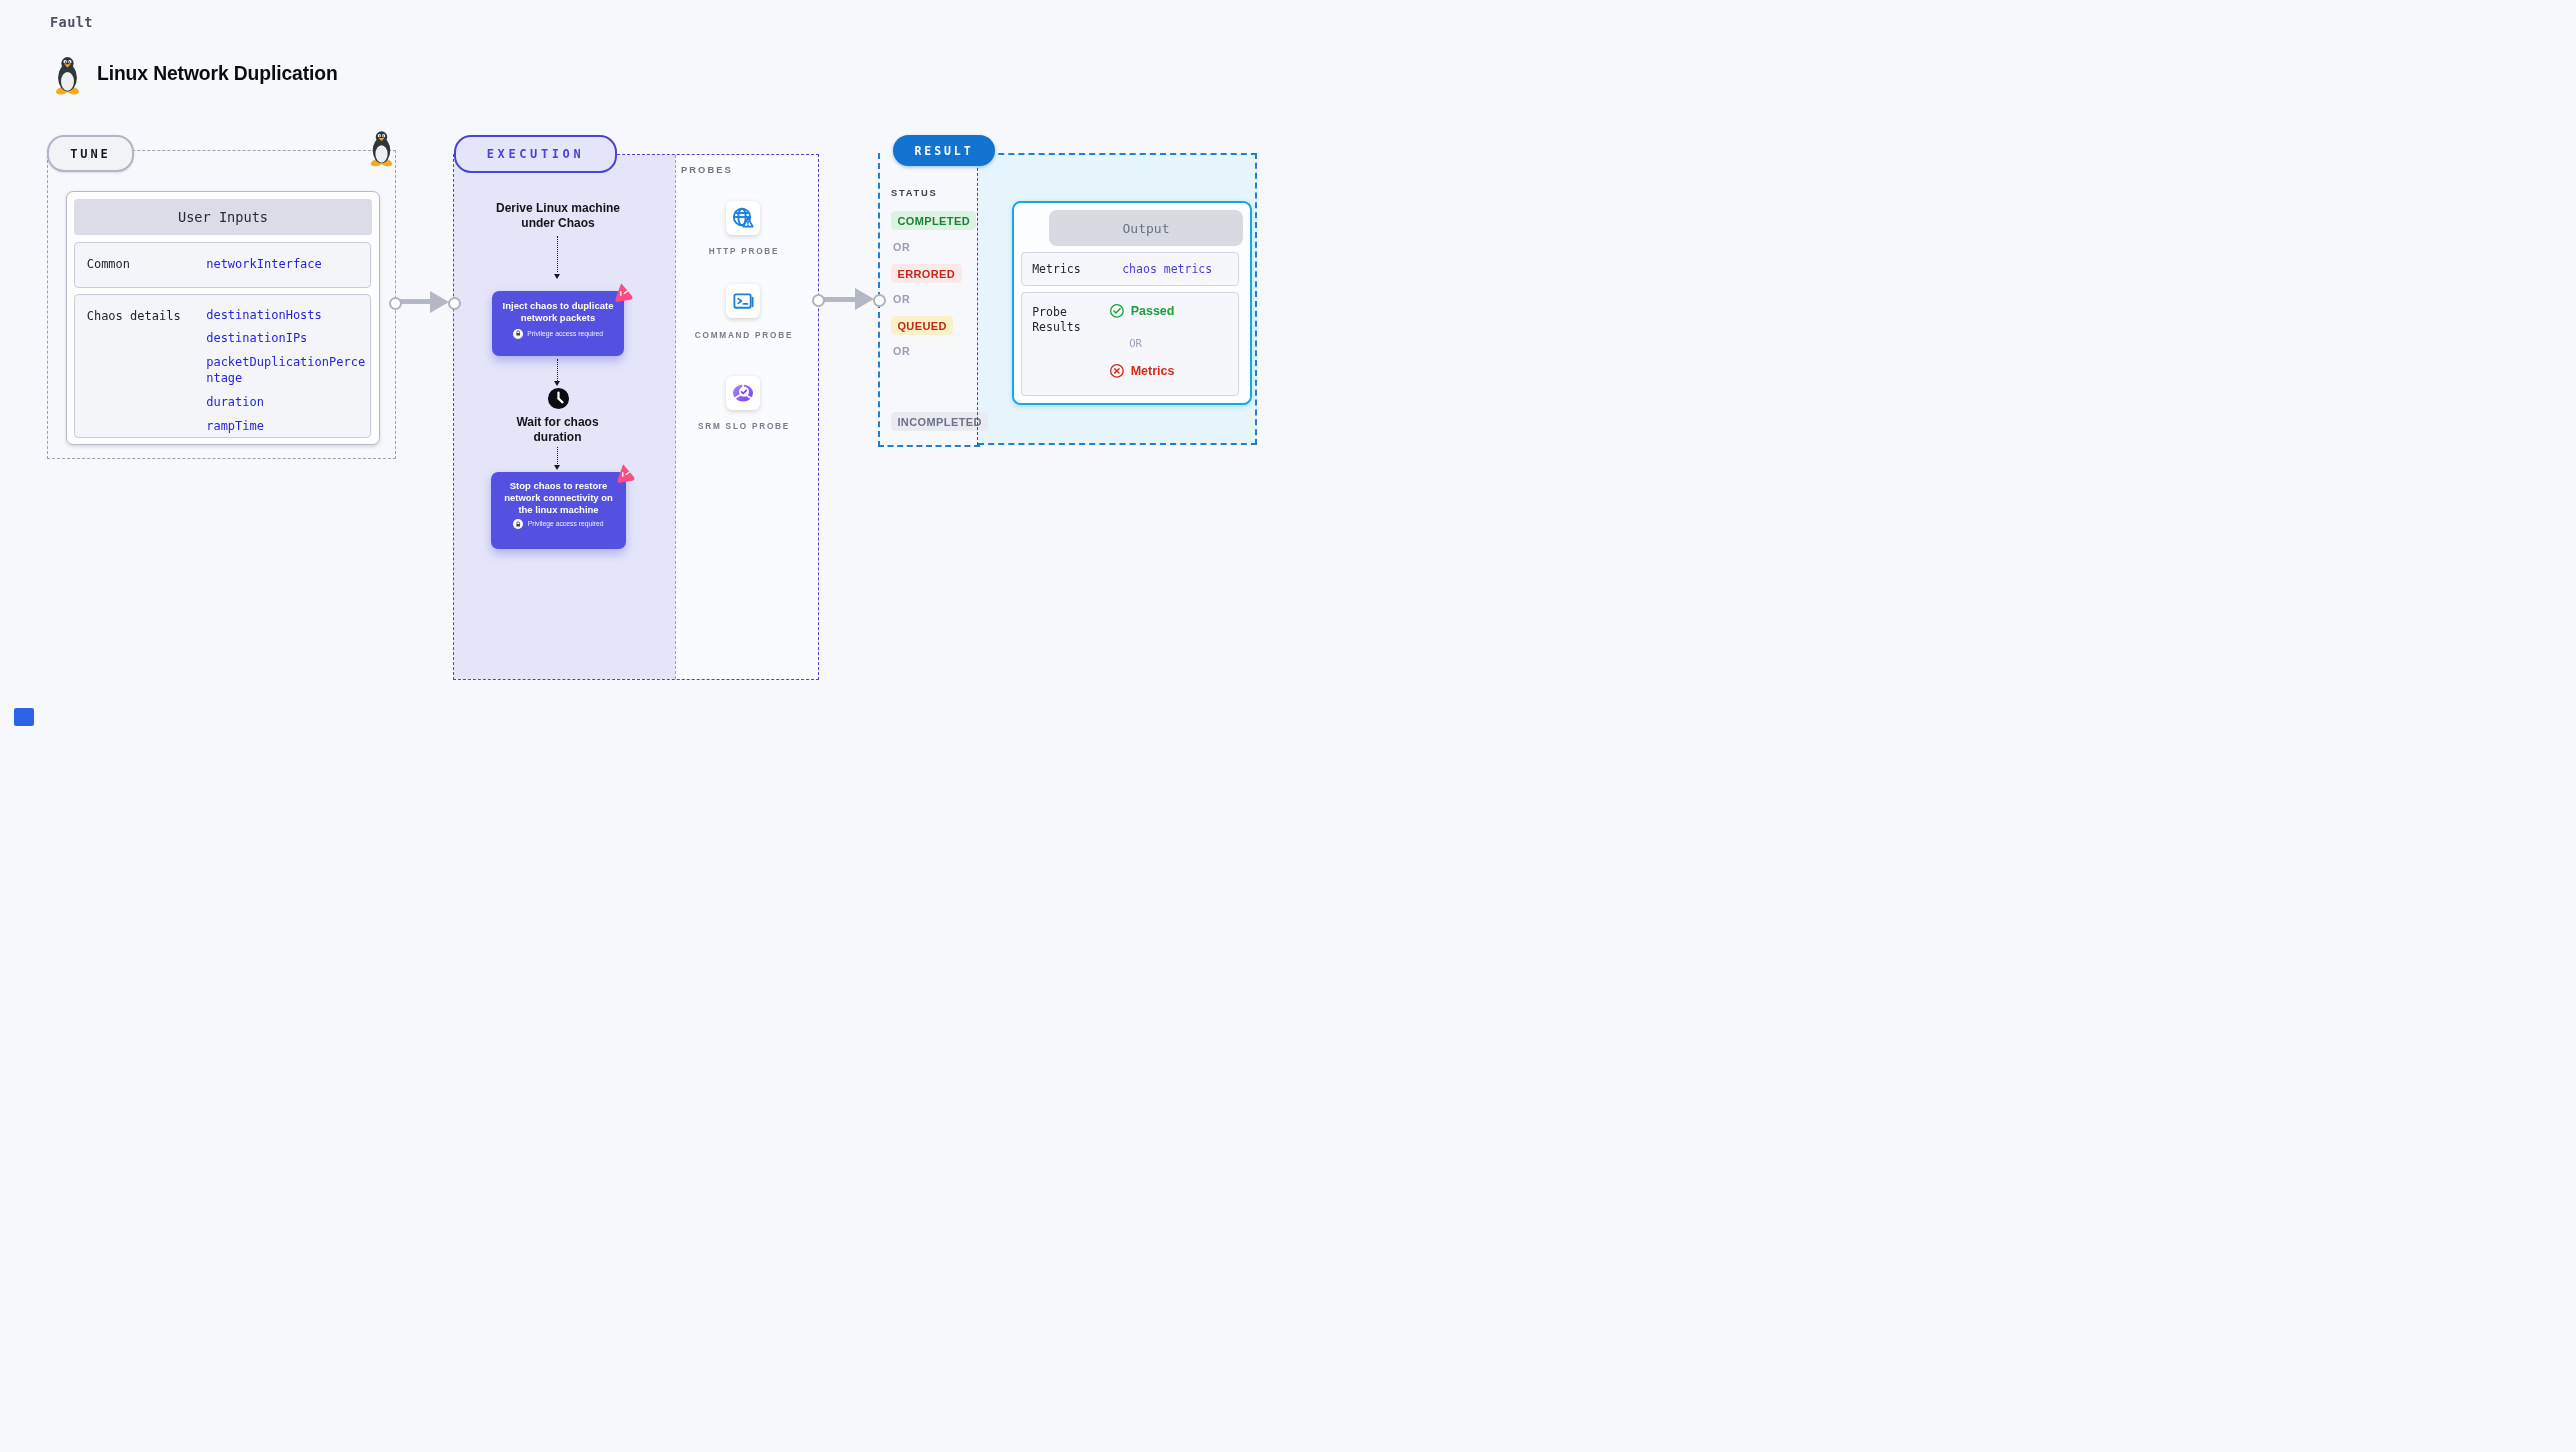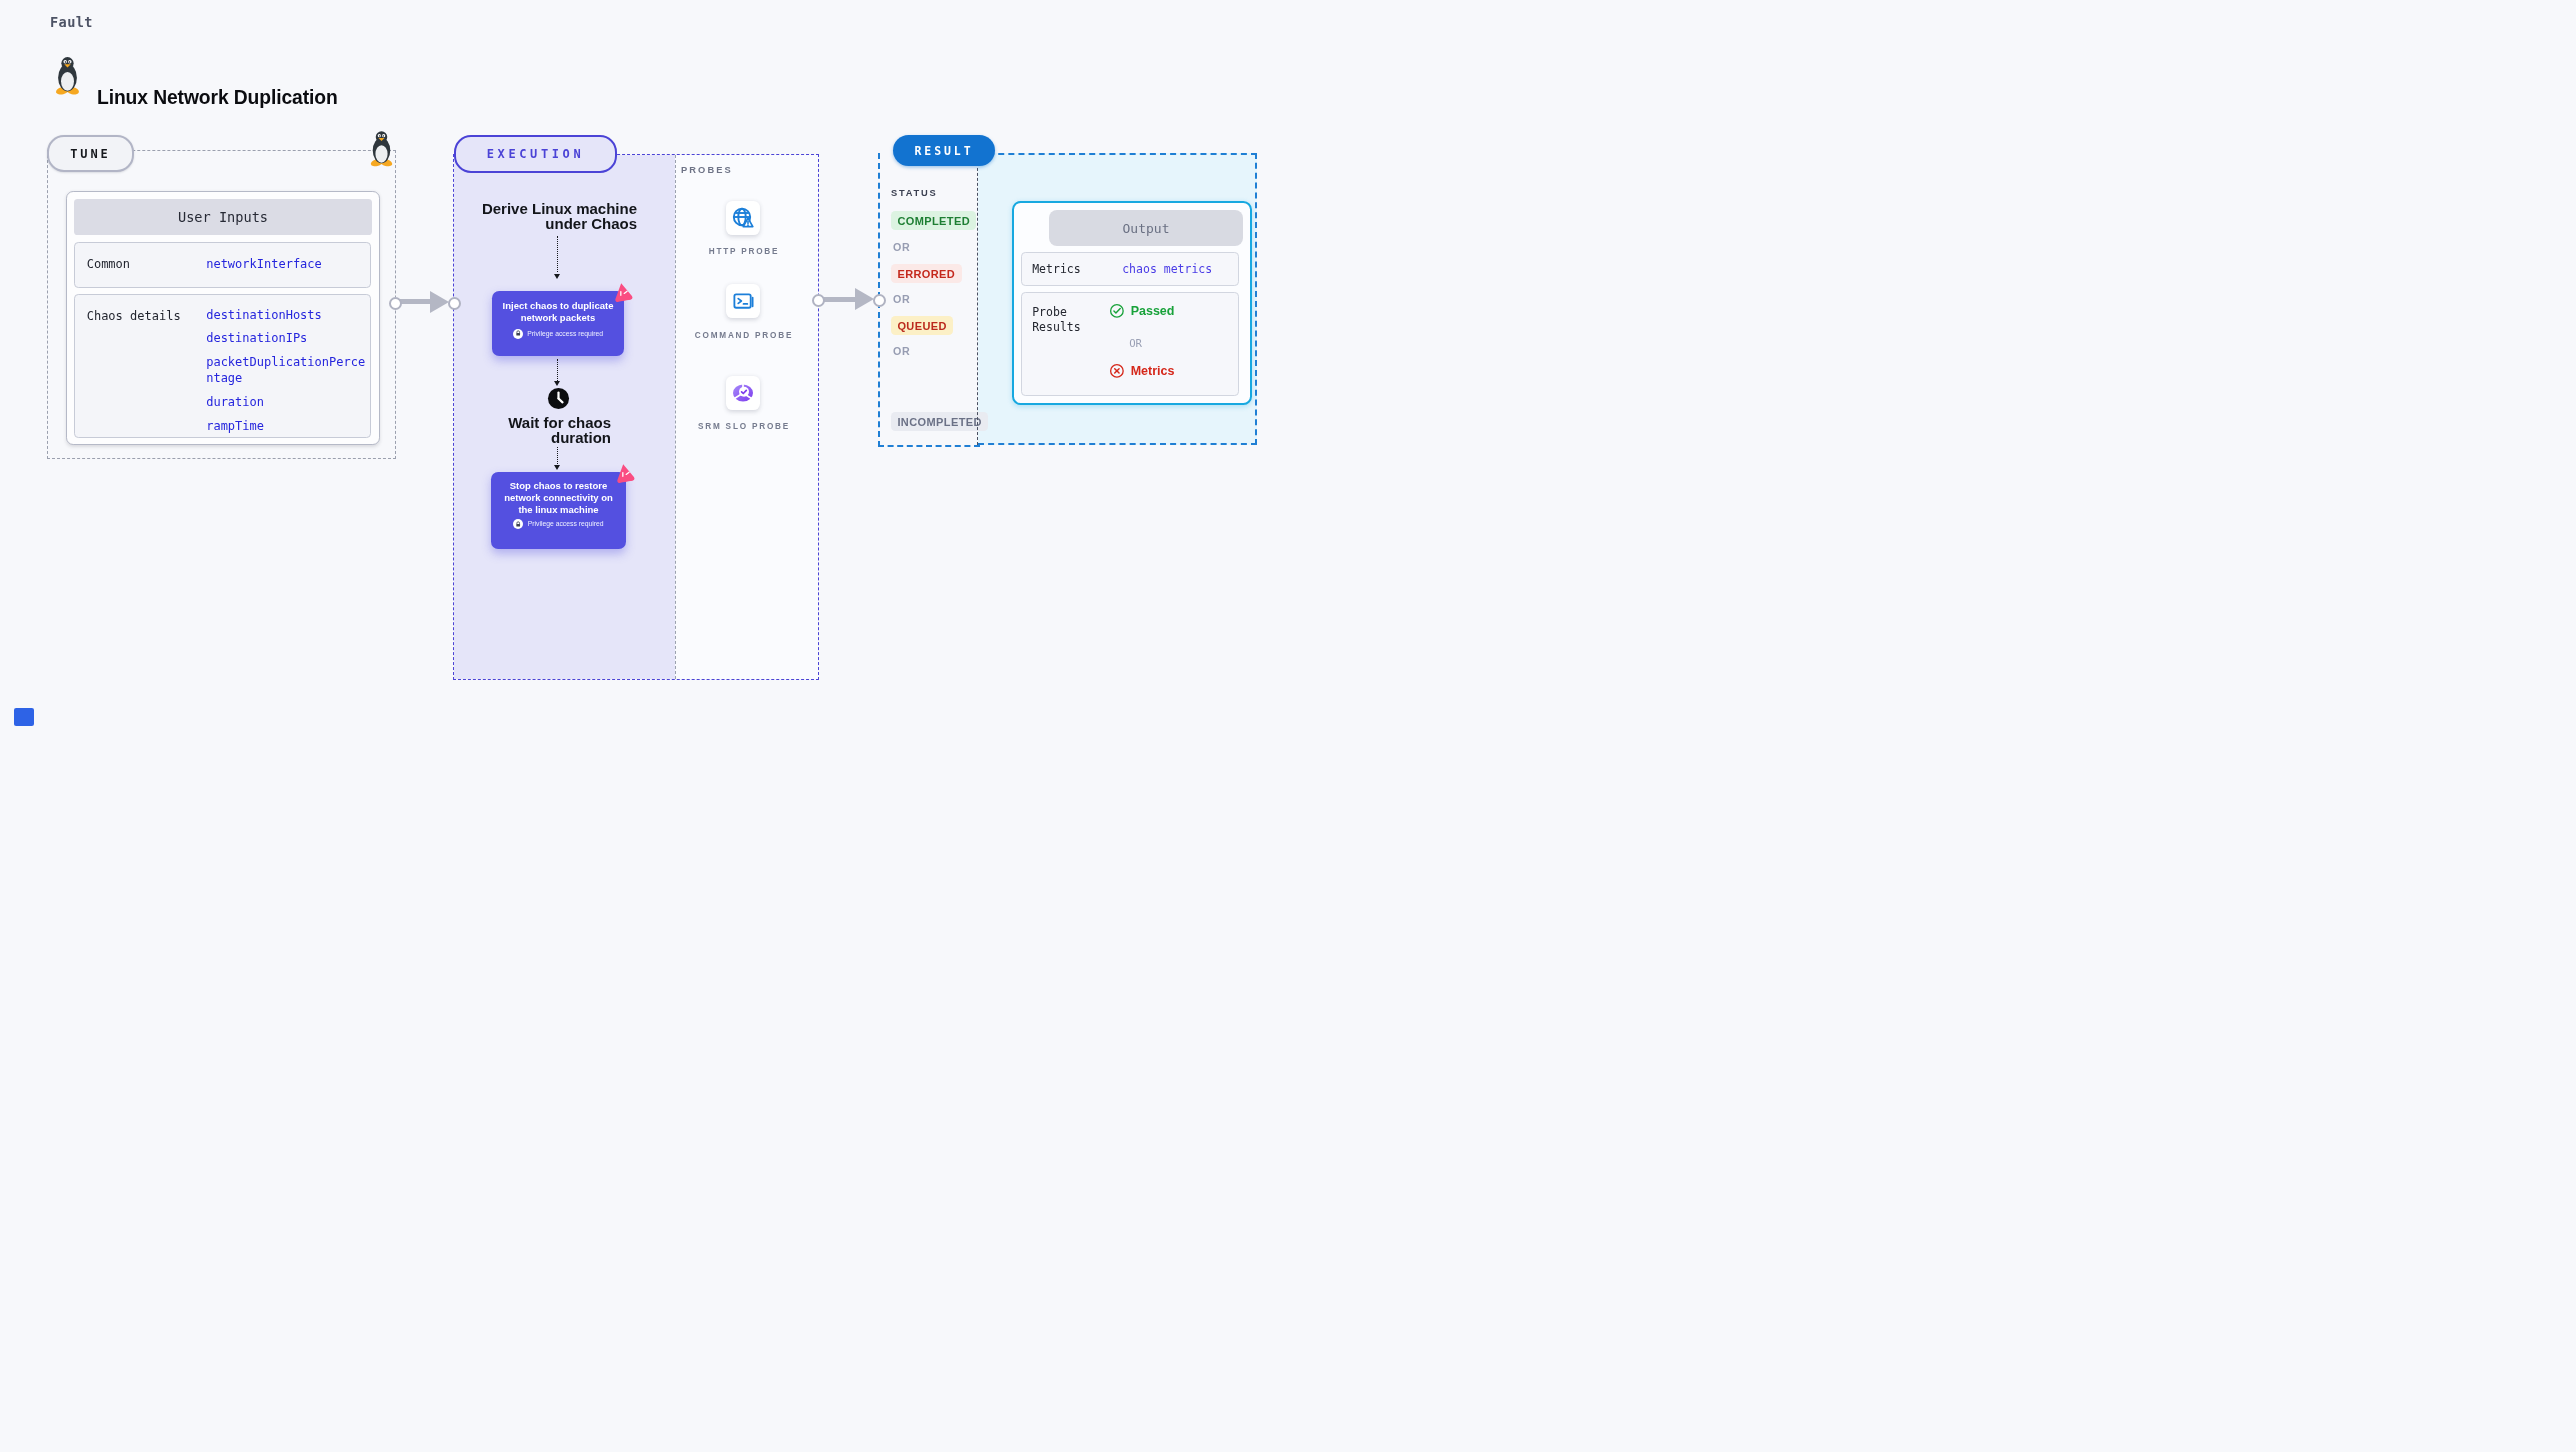--- a/index.html
+++ b/index.html
@@ -3,21 +3,21 @@
 <meta charset="utf-8">
 <style>
   html,body{margin:0;padding:0;background:#f7f8fb;}
   #canvas{position:relative;width:1288px;height:726px;overflow:hidden;background:#f7f8fb;
           font-family:"Liberation Sans", sans-serif;color:#13151a;}
   .mono{font-family:"DejaVu Sans Mono","Liberation Mono",monospace;}
   .abs{position:absolute;}
 
   
   .kicker{left:50px;top:14.3px;font-size:13.6px;font-weight:600;color:#4d5365;letter-spacing:0.4px;}
-  .page-title{left:97px;top:63px;font-size:19.3px;font-weight:800;color:#0b0c10;letter-spacing:-0.1px;margin-top:24px;}
+  .page-title{left:97px;top:63px;font-size:19.3px;font-weight:800;color:#0b0c10;letter-spacing:-0.1px;}
 
   
   .pill{display:flex;align-items:center;justify-content:center;border-radius:17px;
         font-weight:bold;letter-spacing:2.9px;z-index:5;}
   .tune-badge{left:47px;top:135px;width:83px;height:33px;background:#f2f3f7;border:2.1px solid #b2b5c6;
         color:#16181d;font-size:12px;box-shadow:0 0.7px 2.1px rgba(60,65,85,.18);}
   .exec-badge{left:454px;top:135px;width:159px;height:34px;background:#e5e5f9;border:2.1px solid #4b43d6;
         color:#4b43d6;font-size:12px;letter-spacing:3.6px;}
   .result-badge{left:893px;top:135px;width:102px;height:31px;background:#1273d0;border:none;
         color:#ffffff;font-size:11.5px;box-shadow:0 1.4px 3.6px rgba(18,115,208,.4);}
@@ -45,21 +45,21 @@
   .h-head{width:0;height:0;border-top:11.5px solid transparent;border-bottom:11.5px solid transparent;
         border-left:19.3px solid #b4b7c4;}
   .node-circle{width:9.3px;height:9.3px;border-radius:50%;background:#ffffff;border:2.1px solid #b0b3c2;z-index:4;}
 
   
   .varrow{width:0;border-left:1.4px dotted #16181d;}
   .vhead{width:0;height:0;border-left:3.6px solid transparent;border-right:3.6px solid transparent;
         border-top:5.7px solid #16181d;}
 
   
-  .flow-text{font-size:15px;font-weight:bold;line-height:15.4px;text-align:right;color:#13151a;}
+  .flow-text{font-size:12px;font-weight:bold;line-height:15.4px;text-align:center;color:#13151a;}
   .chaos-node{background:#5450e0;border-radius:7.2px;color:#fff;text-align:center;
         box-shadow:0 4.3px 10px rgba(84,80,224,.35);padding:8.6px 6.4px 6.4px;box-sizing:border-box;}
   .chaos-node .nt{font-size:9.5px;font-weight:bold;line-height:12px;}
   .priv{display:flex;align-items:center;justify-content:center;gap:4.3px;margin-top:5px;}
   .priv-txt{font-size:6.8px;color:#eef0ff;font-weight:500;}
   .lock-c{width:10px;height:10px;border-radius:50%;background:#ffffff;display:flex;align-items:center;justify-content:center;}
   .pink-ic{position:absolute;right:-7.9px;top:-9.3px;width:19.3px;height:19.3px;transform:rotate(-10deg);}
 
   
   .probes-label{font-size:9.3px;font-weight:bold;letter-spacing:2.1px;color:#6e7386;}

